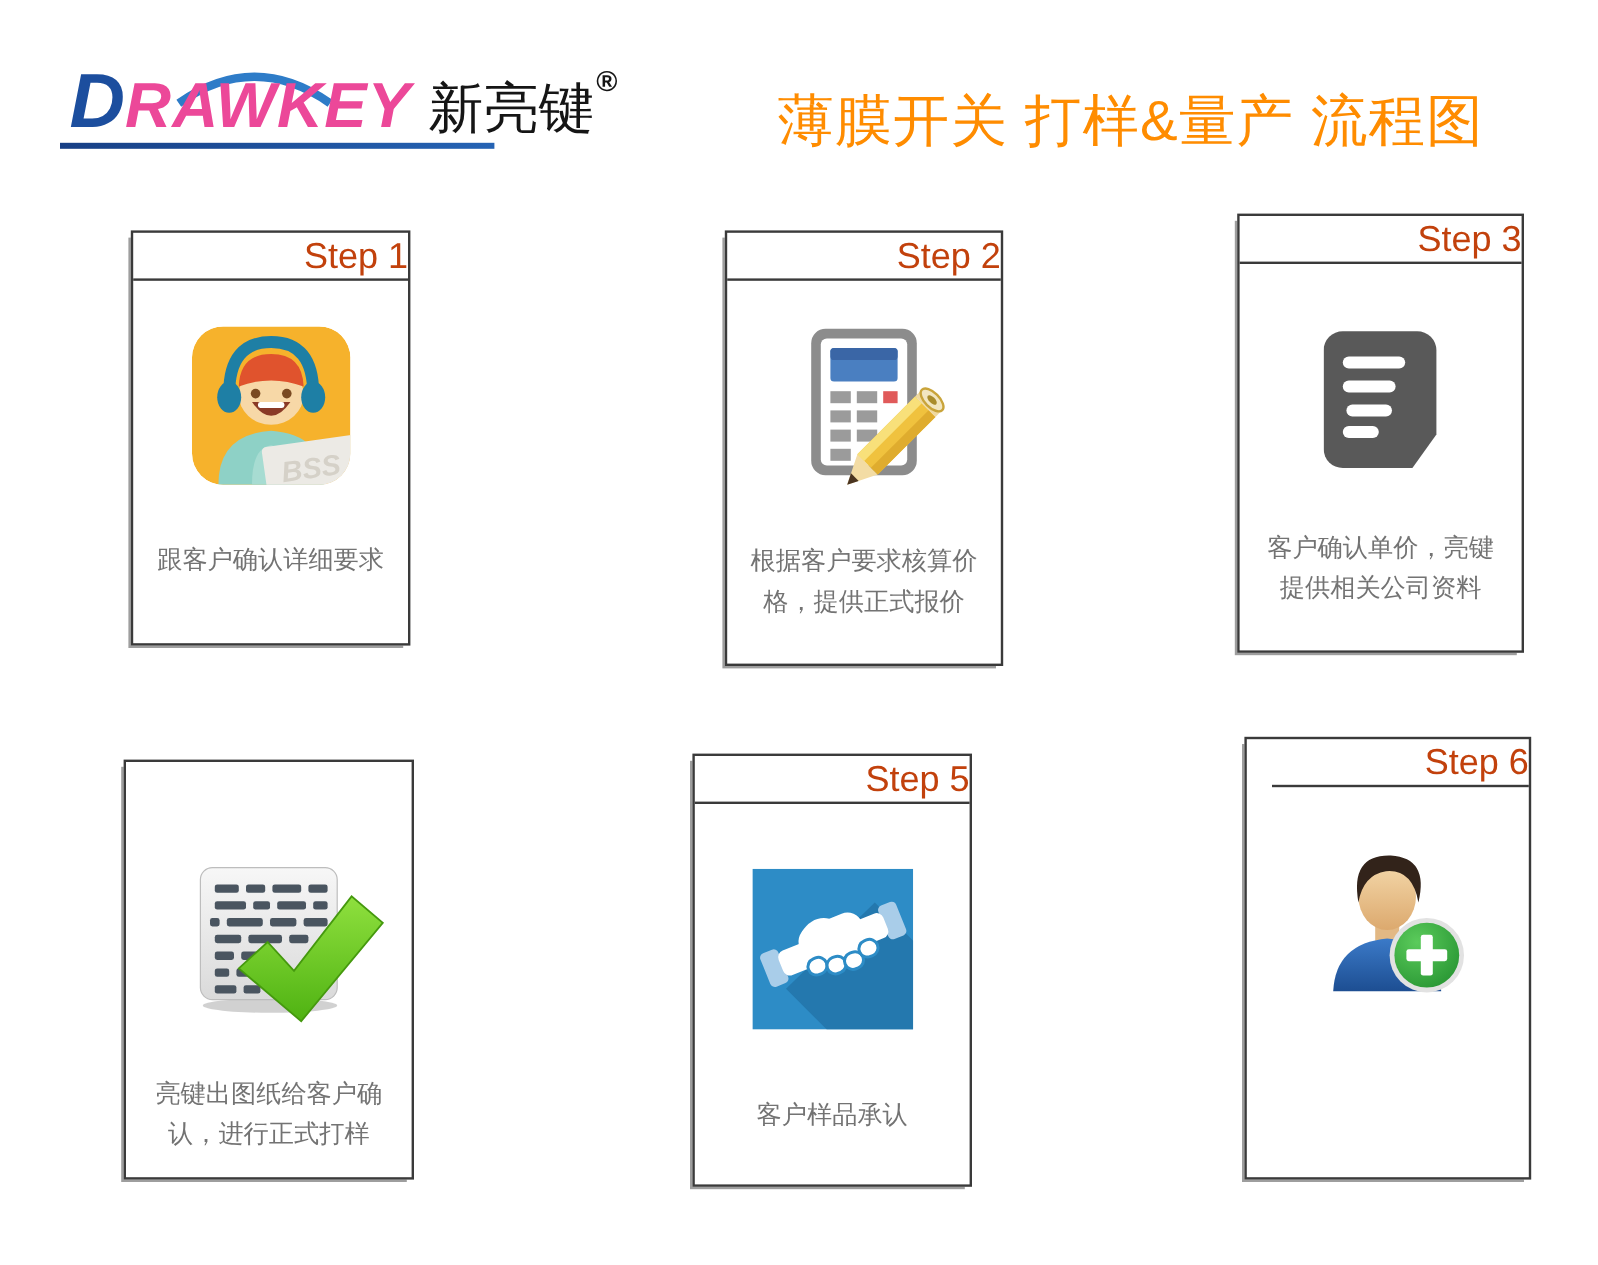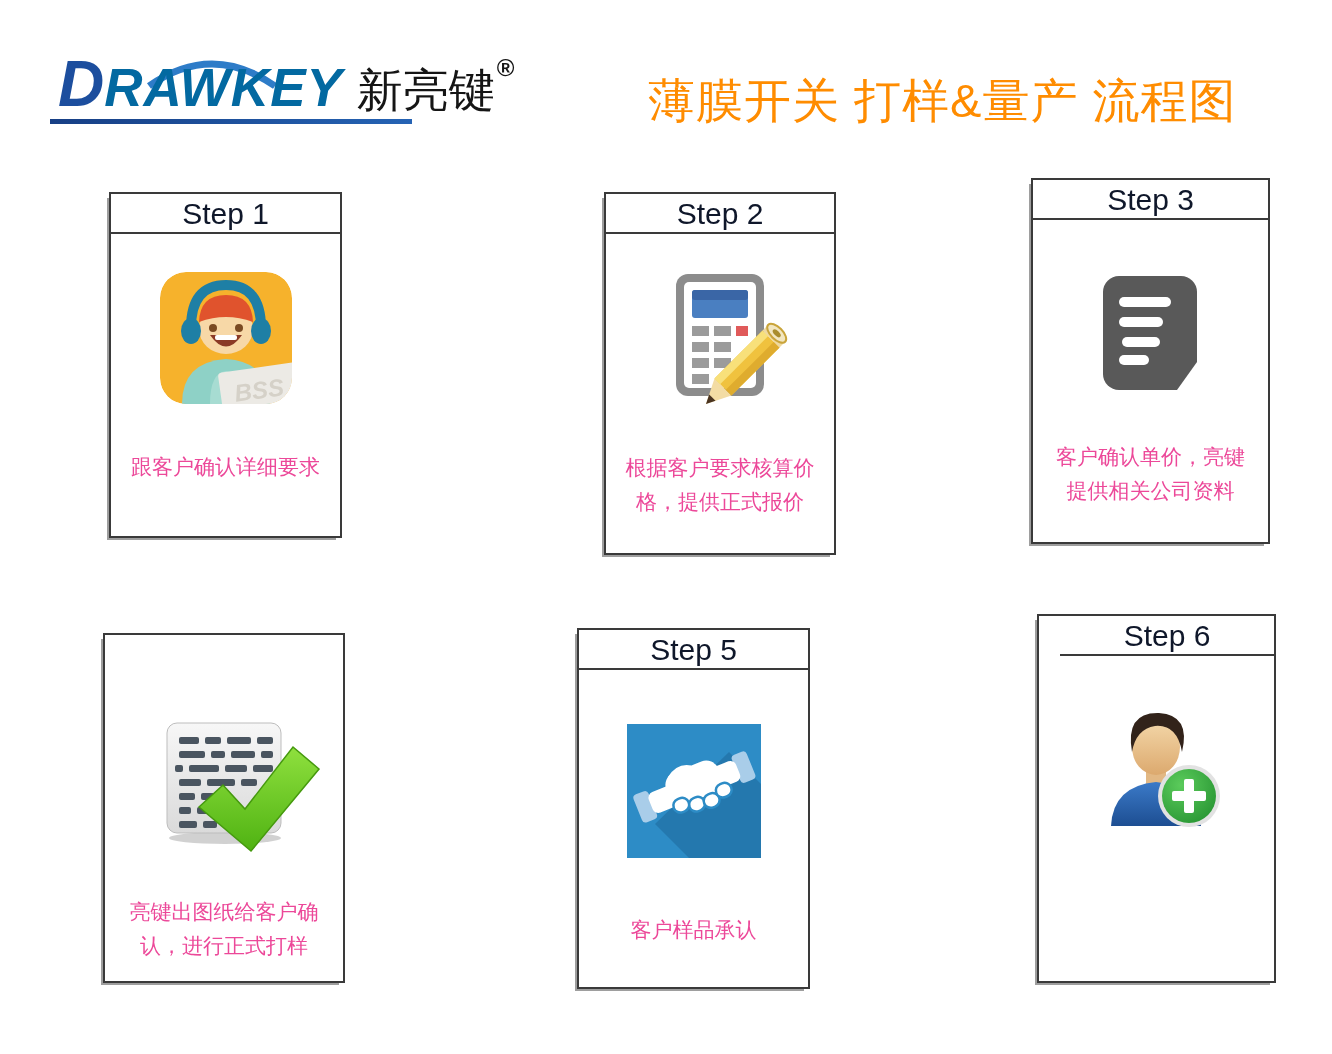--- a/index.html
+++ b/index.html
@@ -27,21 +27,21 @@
     font-weight: bold;
     font-style: italic;
     color: #1C4E9E;
     letter-spacing: 0;
     line-height: 1;
   }
   .brand-rest {
     font-size: 53px;
     font-weight: bold;
     font-style: italic;
-    color: #0369a1;
+    color: #ec4899;
     letter-spacing: 1px;
     line-height: 1;
   }
   .brand-cn {
     font-size: 46px;
     font-weight: normal;
     color: #151515;
     margin-left: 14px;
     line-height: 1;
     font-family: "DejaVu Serif", serif;
@@ -87,44 +87,44 @@
   #box1 { left:109px;  top:192px; width:233px; height:346px; }
   #box2 { left:604px;  top:192px; width:232px; height:363px; }
   #box3 { left:1031px; top:178px; width:239px; height:366px; }
   #box4 { left:103px;  top:633px; width:242px; height:350px; }
   #box5 { left:577px;  top:628px; width:233px; height:361px; }
   #box6 { left:1037px; top:614px; width:239px; height:369px;padding-left:21px; }
 
   .step-header {
     height: 40px;
     line-height: 40px;
-    text-align: center;
+    text-align: right;
     border-bottom: 2px solid #3A3A3A;
     font-size: 30px;
-    color: #0f172a;
+    color: #c2410c;
   }
 
   .icon { position:absolute; left:50%; transform: translateX(-50%); }
   #box1 .icon { top: 78px; }
   #box2 .icon { top: 76px; transform: translateX(calc(-50% + 6px)); }
   #box3 .icon { top: 94px; }
   #box4 .icon { top: 86px; transform: translateX(calc(-50% + 22px)); }
   #box5 .icon { top: 94px; }
   #box6 .icon { top: 92px; transform: translateX(calc(-50% + 7px)); }
 
   .desc {
     position: absolute;
     left: 50%;
     transform: translateX(-50%);
     width: 206px;
     margin: 0;
     text-align: center;
     font-size: 21px;
     line-height: 34px;
-    color: #ec4899;
+    color: #737373;
   }
   #box1 .desc { bottom: 52px; }
   #box2 .desc { bottom: 34px; }
   #box3 .desc { bottom: 34px; }
   #box4 .desc { bottom: 18px; }
   #box5 .desc { bottom: 40px; }
   #box6 .desc { bottom: 38px; }
 </style>
 </head>
 <body>

